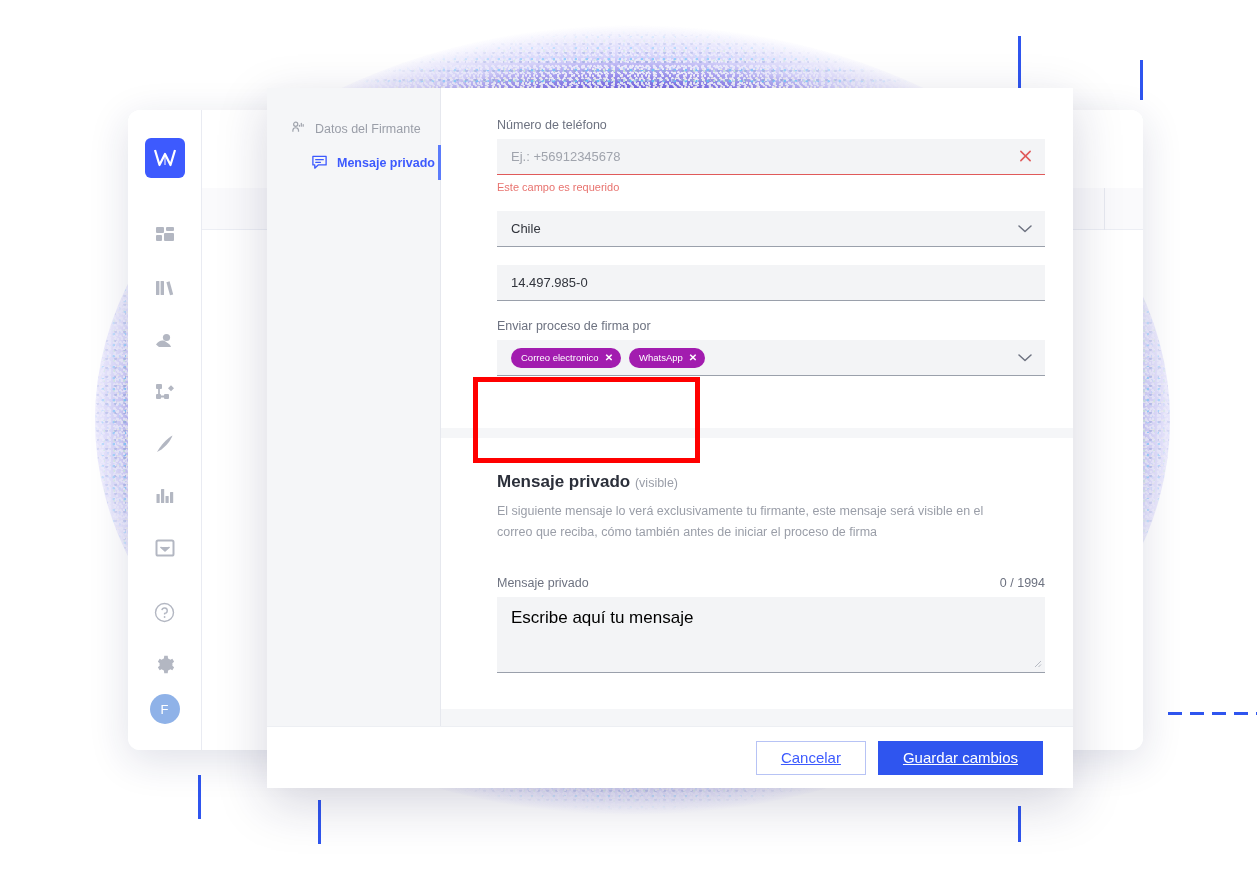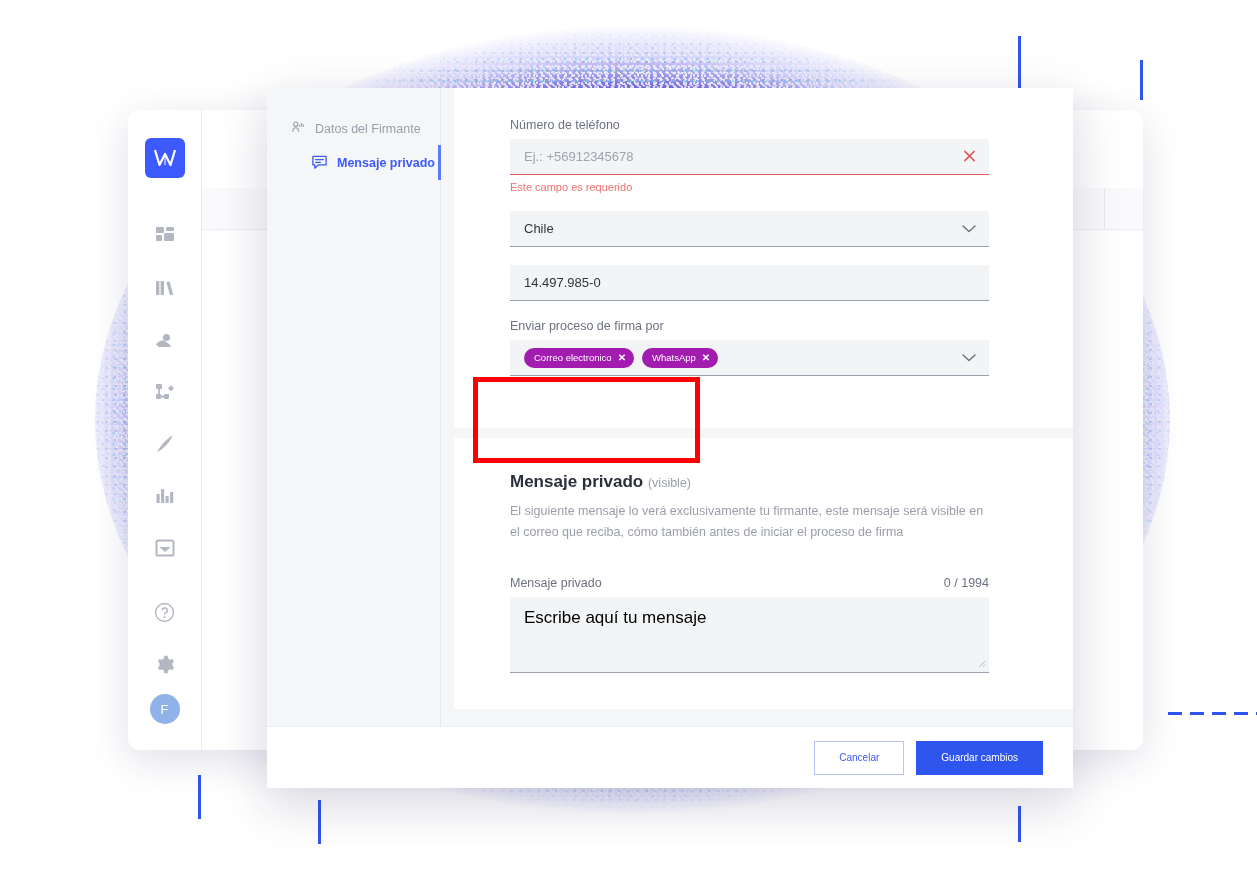--- a/index.html
+++ b/index.html
@@ -151,21 +151,21 @@
   .modal {
     position: absolute;
     left: 267px; top: 88px;
     width: 806px; height: 700px;
     background: #f5f6f8;
     box-shadow: 0 16px 48px rgba(25,30,80,.18);
     display: flex;
     flex-direction: column;
     overflow: hidden;
   }
-  .modal-body { flex: 1 1 auto; display: flex; min-height: 0; gap: 13px; }
+  .modal-body { flex: 1 1 auto; display: flex; min-height: 0; }
 
   .modal-nav {
     width: 174px; flex: 0 0 174px;
     background: #f5f6f8;
     border-right: 1px solid #e6e8ee;
     padding-top: 24px;
     position: relative;
   }
   .nav-item {
     display: flex; align-items: center; gap: 9px;
@@ -180,21 +180,21 @@
   }
 
   .modal-content {
     flex: 1 1 auto;
     background: #f5f6f8;
     overflow: hidden;
     padding: 0;
   }
   .card {
     background: #ffffff;
-    padding: 30px 84px 36px 56px;
+    padding: 30px 28px 36px 56px;
   }
   .card.second { margin-top: 10px; padding-top: 34px; }
 
   .field { margin-bottom: 18px; position: relative; }
   .f-label {
     font-size: 12.5px; color: #6d7280; margin-bottom: 7px;
     display: flex; justify-content: space-between; align-items: center;
   }
   .f-input {
     background: #f3f4f6;
@@ -275,23 +275,24 @@
   .modal-footer {
     flex: 0 0 62px;
     background: #ffffff;
     border-top: 1px solid #edeff3;
     display: flex; align-items: center; justify-content: flex-end;
     gap: 12px;
     padding-right: 30px;
   }
   .btn {
     height: 34px; padding: 0 24px;
-    font-size: 10px;
+    font-size: 15px;
     display: flex; align-items: center; justify-content: center;
     cursor: pointer;
+    text-decoration: underline;
   }
   .btn-ghost { background: #fff; border: 1px solid #b7c3f5; color: #3d5afe; }
   .btn-primary { background: #2f55ef; border: 1px solid #2f55ef; color: #fff; }
 </style>
 </head>
 <body>
 
 <div id="stage">
 
   <div class="glow-wrap">

